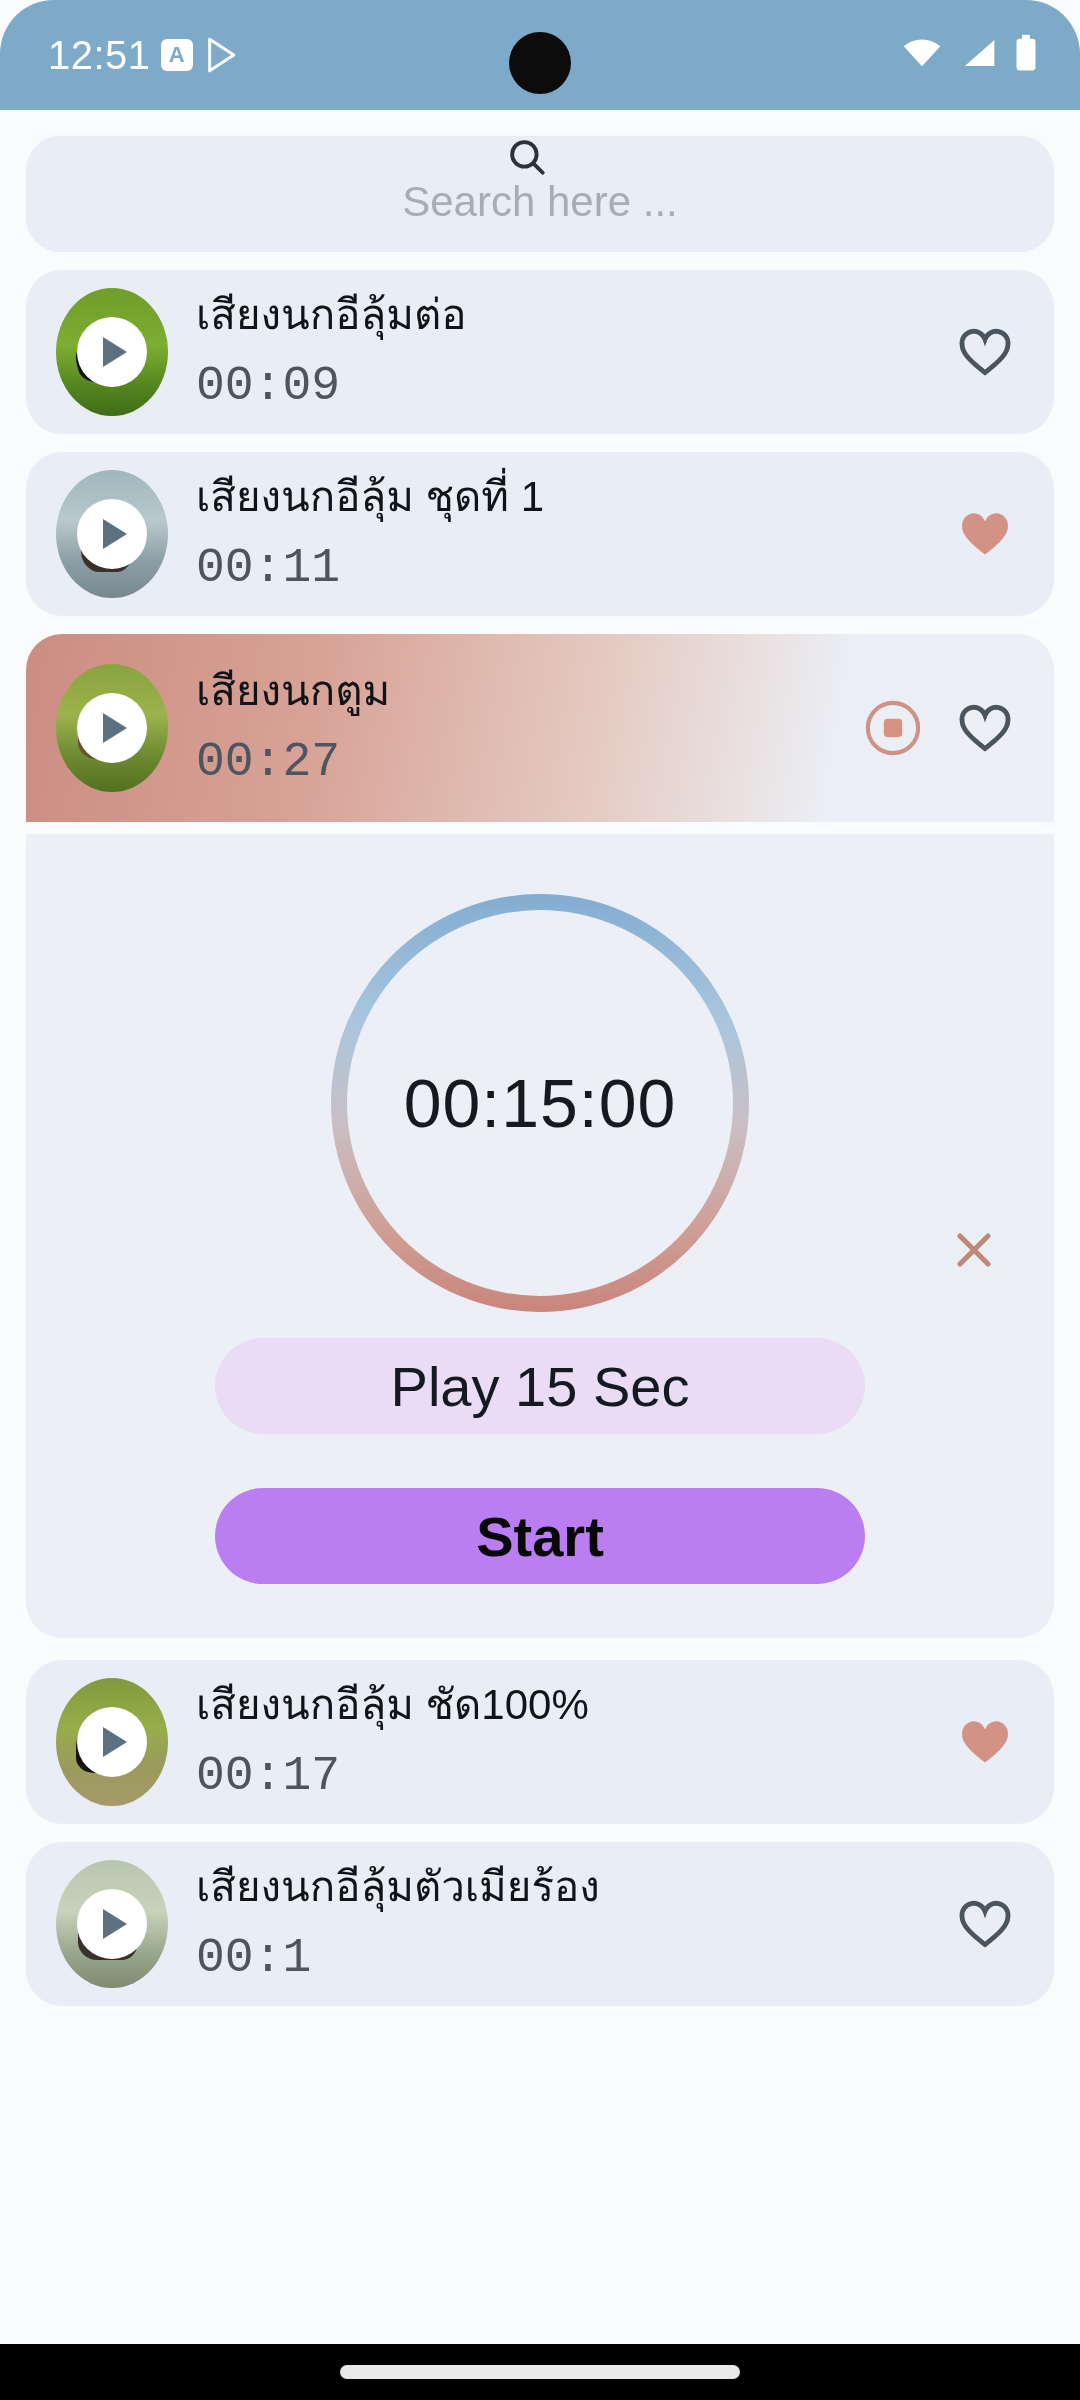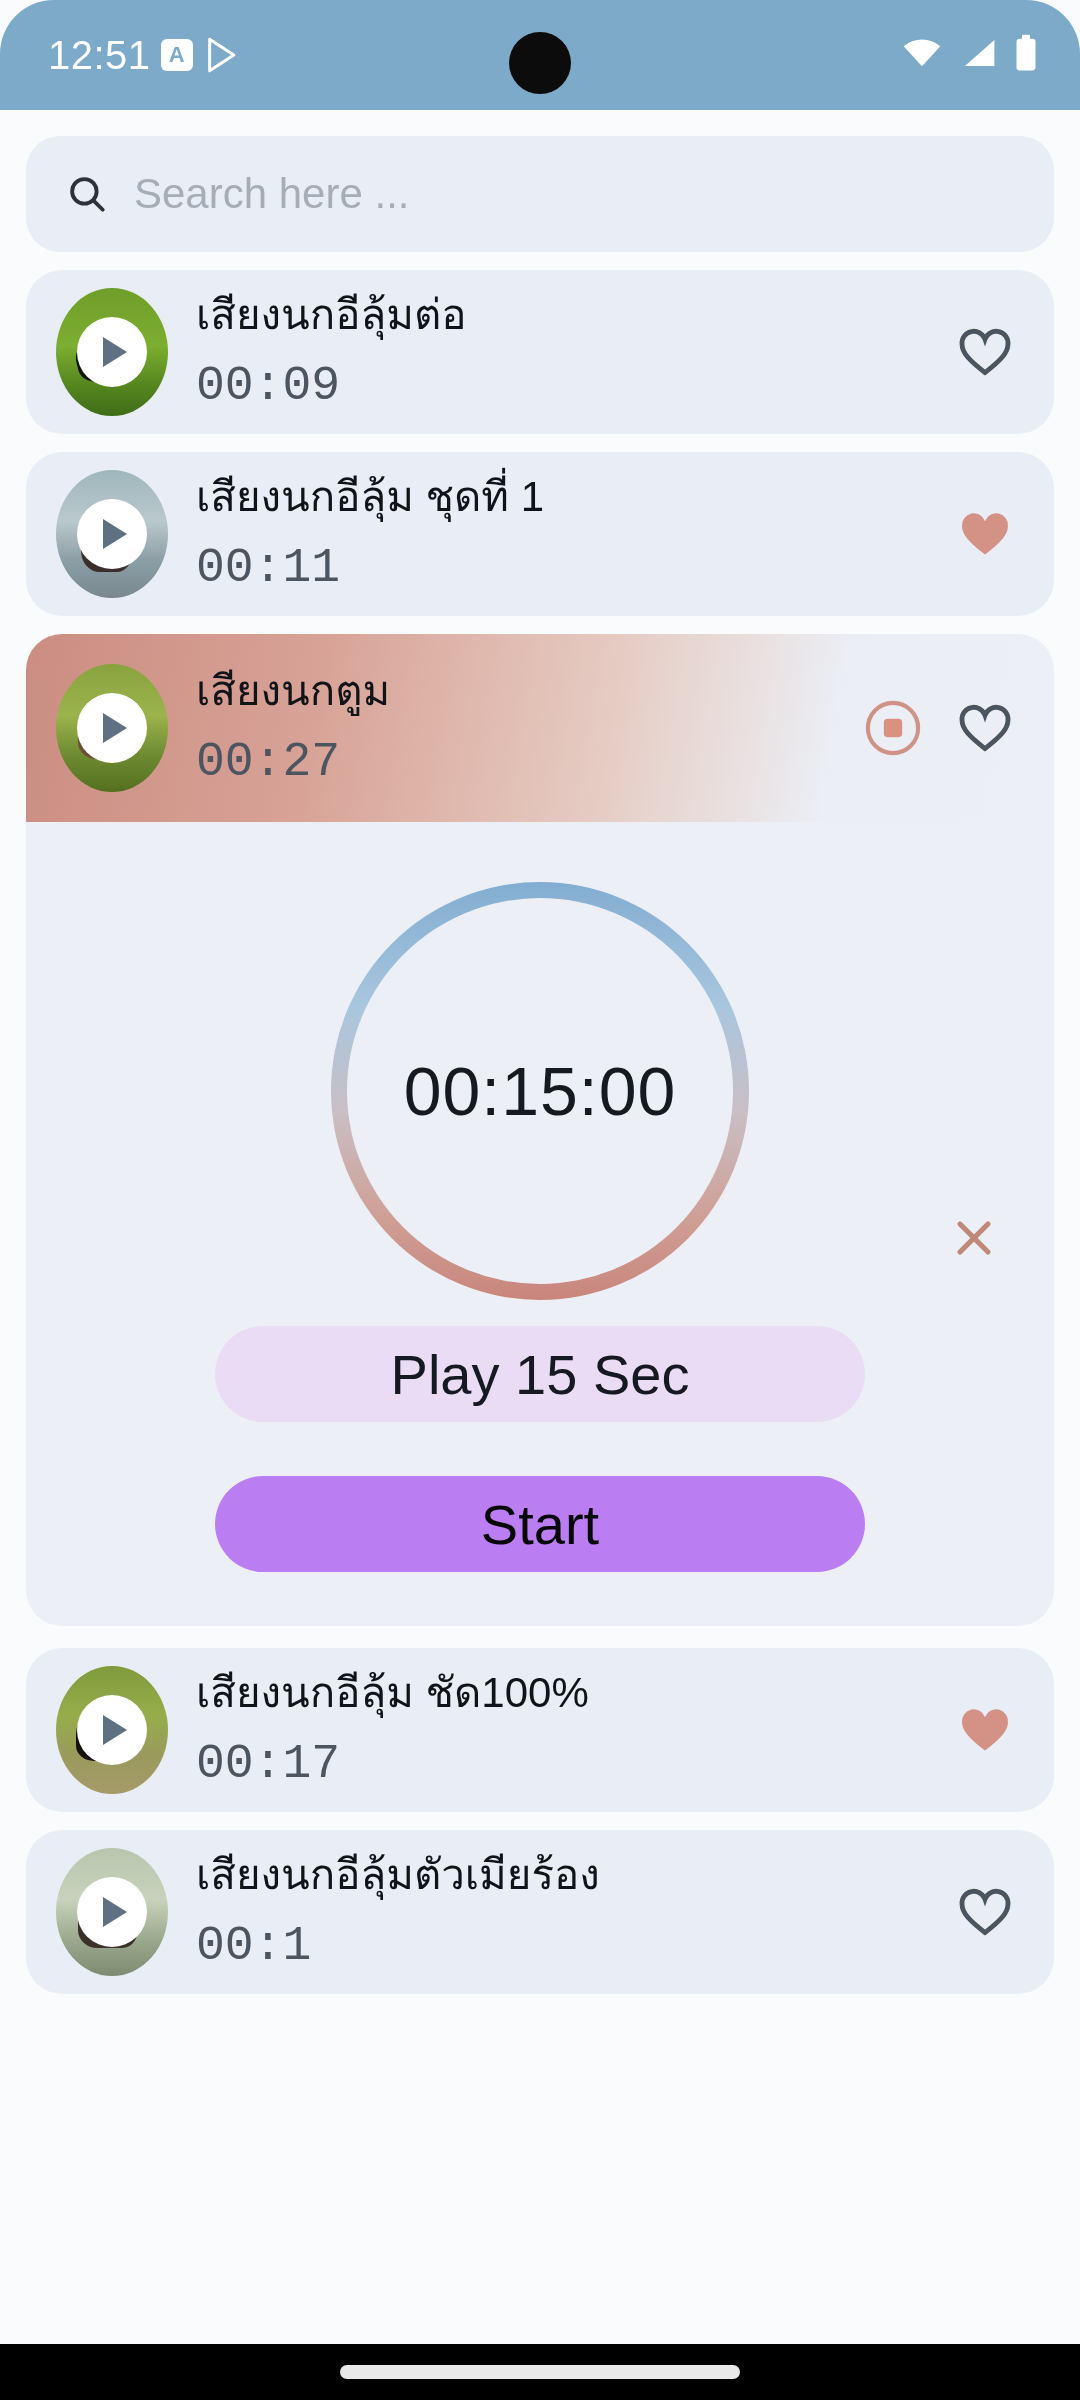--- a/index.html
+++ b/index.html
@@ -35,21 +35,21 @@
 
   
   .content {
     position:absolute; top:110px; left:0; width:1080px; height:2234px;
     background:#fafbfd; overflow:hidden;
   }
 
   
   .searchbar {
     margin:26px 26px 0 26px; height:116px; background:#e9eef6;
-    border-radius:34px; display:flex; align-items:center; padding:12px 40px;
+    border-radius:34px; display:flex; align-items:center; padding:0 40px;flex-direction:column;
   }
   .search-icon { width:42px; height:42px; flex:none; margin-right:26px; }
   .search-placeholder { color:#a7adb6; font-size:42px; }
 
   
   .card {
     margin:18px 26px 0 26px; background:#e9eef6; border-radius:36px;
     display:flex; align-items:center; padding:0 40px 0 30px; height:164px;
     position:relative;
   }
@@ -92,21 +92,21 @@
     background:#6a5034;border-radius:48% 56% 26% 32%;}
   .t5 { background:linear-gradient(180deg,#7f9b3c 0%,#96ad4a 38%,#9a9a5c 70%,#a79a6b 100%); }
   .t5::before{content:"";position:absolute;left:18%;top:34%;width:54%;height:40%;
     background:#17120f;border-radius:50% 58% 26% 32%;}
   .t6 { background:linear-gradient(180deg,#b9c6ae 0%,#c8d2bc 40%,#9aa88d 72%,#7e8b72 100%); }
   .t6::before{content:"";position:absolute;left:20%;top:36%;width:52%;height:42%;
     background:#39312a;border-radius:48% 56% 28% 34%;}
 
   
   .timer-panel {
-    margin:0 26px; background:#eceff5; border-radius:0 0 36px 36px;
+    margin:12px 26px; background:#eceff5; border-radius:0 0 36px 36px;
     padding:34px 0 54px 0; position:relative;
   }
   .ring-wrap { display:flex; justify-content:center; align-items:center; height:470px; }
   .ring {
     width:418px; height:418px; border-radius:50%; position:relative;
     background:linear-gradient(180deg,#82add1 0%,#a9c6de 30%,#c9bfc4 55%,#cf9f96 80%,#c9857c 100%);
     display:flex; align-items:center; justify-content:center;
   }
   .ring::after {
     content:""; position:absolute; left:16px; top:16px; right:16px; bottom:16px;
@@ -117,21 +117,21 @@
   }
   .close-x {
     position:absolute; right:56px; top:392px; width:48px; height:48px;
   }
   .btn {
     margin:0 auto; width:650px; height:96px; border-radius:48px;
     display:flex; align-items:center; justify-content:center;
     font-size:56px; border:none; cursor:pointer;text-align:right;
   }
   .btn-secondary { background:#eadcf4; color:#151a22; margin-bottom:54px; }
-  .btn-primary  { background:#ba7ef2; color:#080808; font-weight:normal; }
+  .btn-primary  { background:#ba7ef2; color:#080808; font-weight:bold; }
 
   
   .navbar {
     position:absolute; bottom:0; left:0; width:1080px; height:56px; background:#000;
     display:flex; align-items:center; justify-content:center;
   }
   .nav-pill { width:400px; height:14px; border-radius:7px; background:#e9e9e9; }
 </style>
 </head>
 <body>

